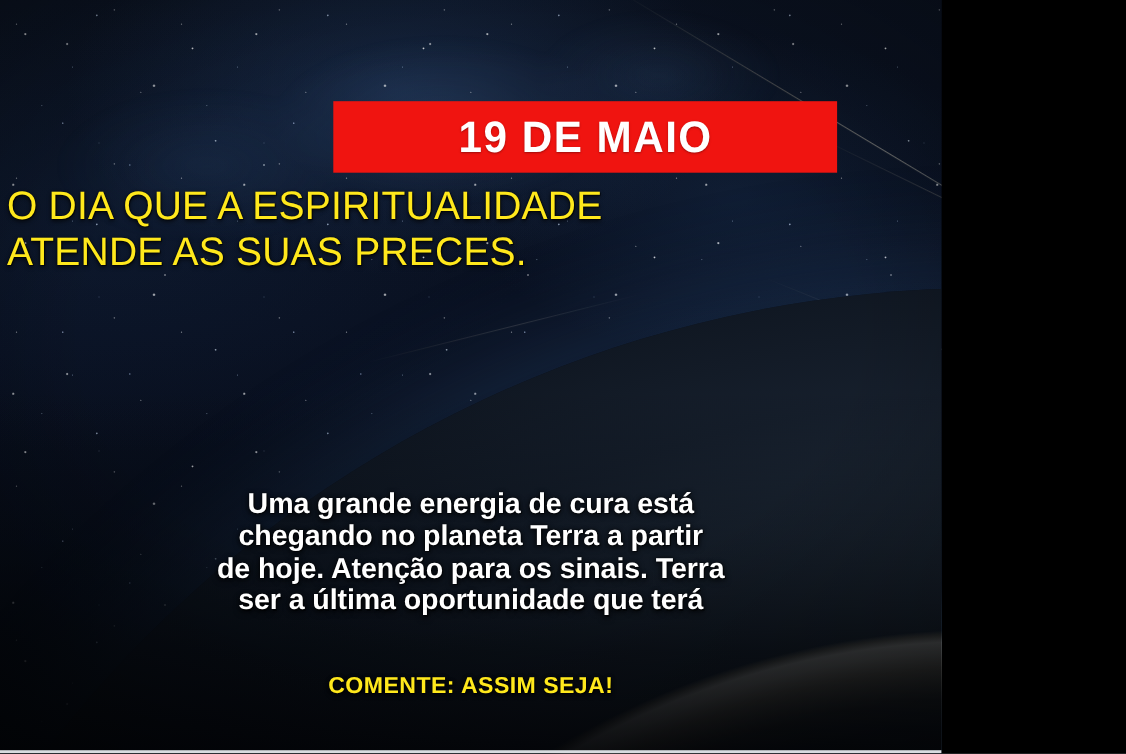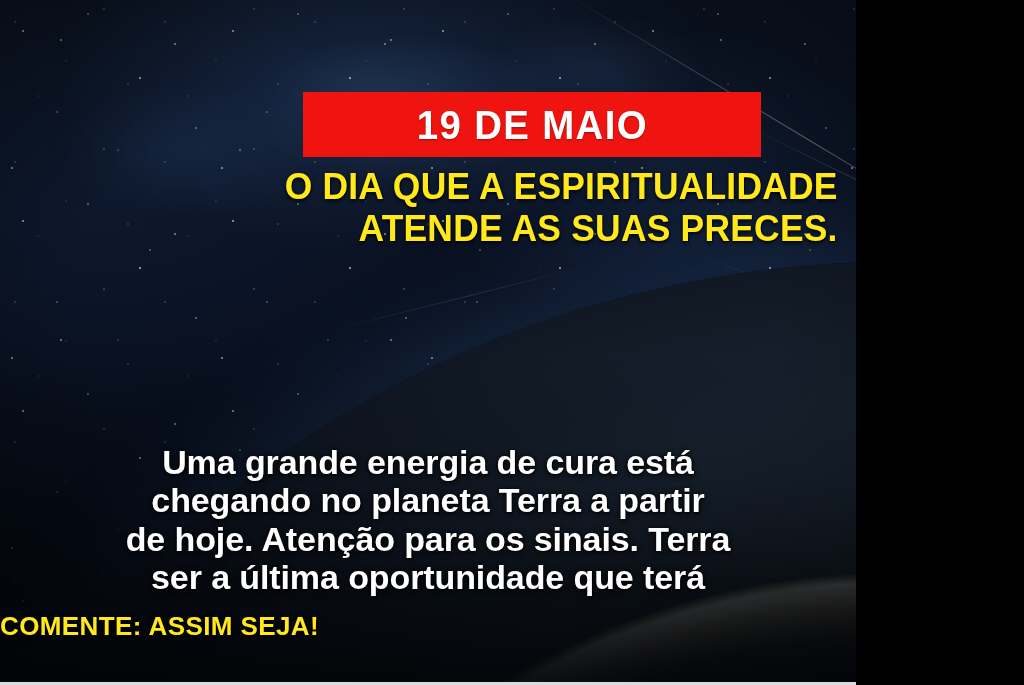--- a/index.html
+++ b/index.html
@@ -169,54 +169,55 @@
     letter-spacing:1.4px;
     line-height:1;
     white-space:nowrap;
     transform:scaleX(.96);
     text-shadow:0 1px 2px rgba(0,0,0,.35);
   }
 
   .headline{
     position:absolute;
     left:0; right:12px; top:166px;
-    text-align:right;
+    text-align:left;
     color:#ffe81c;
     font-size:36px;
-    font-weight:bold;
+    font-weight:normal;
     line-height:1.17;
     letter-spacing:.2px;
     text-shadow:
       0 0 2px rgba(0,0,0,.55),
       0 2px 4px rgba(0,0,0,.80),
       1px 1px 0 rgba(0,0,0,.55);
   }
   .headline .ln{display:block;transform:scaleX(.985);}
 
   .body-copy{
     position:absolute;
     left:0; right:0; top:443px;
     text-align:center;
     color:#ffffff;
-    font-size:34px;
+    font-size:26px;
     font-weight:bold;
     line-height:1.13;
     letter-spacing:-.1px;
     text-shadow:
       0 0 3px rgba(0,0,0,.70),
       0 2px 6px rgba(0,0,0,.85),
       1px 1px 0 rgba(0,0,0,.45);
   }
   .body-copy .ln{display:block;}
 
   .cta{
     position:absolute;
     left:0; right:0; top:613px;
+    text-align:center;
     color:#ffe81c;
-    font-size:26px;
+    font-size:21px;
     font-weight:bold;
     letter-spacing:.4px;
     line-height:1;
     text-shadow:
       0 0 3px rgba(0,0,0,.65),
       0 2px 5px rgba(0,0,0,.85),
       1px 1px 0 rgba(0,0,0,.5);
   }
 
   .bottom-strip{

